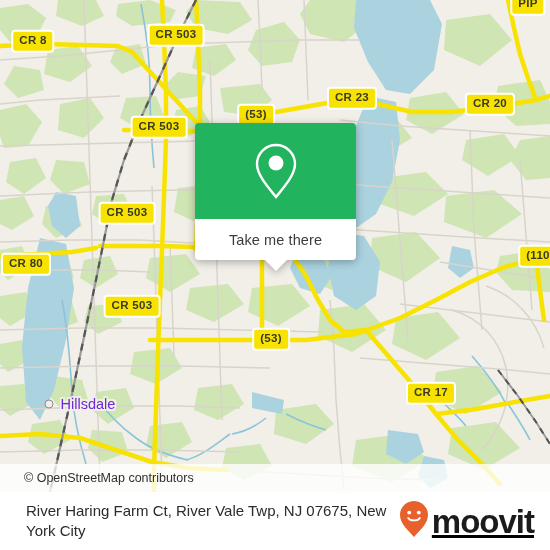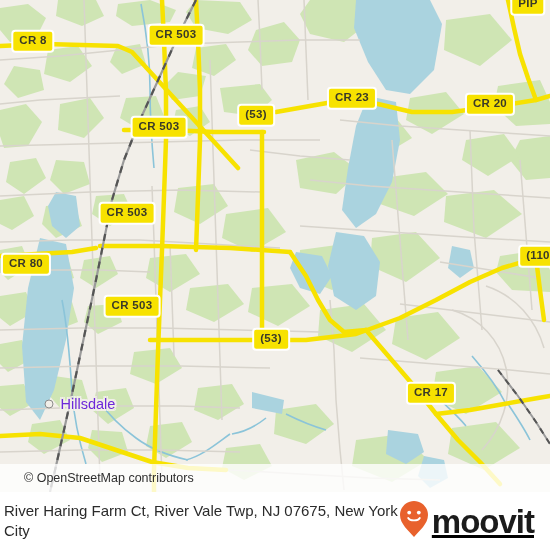--- a/index.html
+++ b/index.html
@@ -122,21 +122,21 @@
 
   
   .footer {
     position: absolute;
     left: 0; top: 492px;
     width: 550px; height: 58px;
     background: #ffffff;
     display: flex;
     align-items: center;
     box-sizing: border-box;
-    padding: 0 12px 0 4px;
+    padding: 0 12px 0 26px;
   }
   .footer-address {
     flex: 1 1 auto;
     font-size: 15px;
     line-height: 20px;
     color: #2b2b2b;
     max-width: 410px;
   }
   .footer-brand {
     flex: 0 0 auto;
@@ -350,20 +350,35 @@
     <div class="shield" style="left:127px; top:213px;">CR 503</div>
     <div class="shield" style="left:26px;  top:264px;">CR 80</div>
     <div class="shield" style="left:132px; top:306px;">CR 503</div>
     <div class="shield" style="left:538px; top:256px;">(110</div>
     <div class="shield" style="left:271px; top:339px;">(53)</div>
     <div class="shield" style="left:431px; top:393px;text-align:right;">CR 17</div>
 
     <div class="place-dot" style="left:49px; top:404px;"></div>
     <div class="place-label" style="left:88px; top:404px;">Hillsdale</div>
 
+    <div class="popup">
+      <div class="popup-head">
+        <span>
+          <svg width="46" height="60" viewBox="0 0 46 60" fill="none">
+            <path d="M23 4 C12.5 4 4 12.5 4 23 C4 34 15 46 23 56
+                     C31 46 42 34 42 23 C42 12.5 33.5 4 23 4 Z" stroke="#ffffff" stroke-width="2.4" fill="none"></path>
+            <circle cx="23" cy="22" r="7.5" fill="#ffffff"></circle>
+          </svg>
+        </span>
+      </div>
+      <div class="popup-body">
+        <span class="popup-body-label">Take me there</span>
+        <span class="popup-tail"></span>
+      </div>
+    </div>
 
     <div class="attrib">
       <span class="attrib-text">© OpenStreetMap contributors</span>
     </div>
 
   </div>
 
   <div class="footer">
     <div class="footer-address">River Haring Farm Ct, River Vale Twp, NJ 07675, New York City</div>
     <div class="footer-brand">

